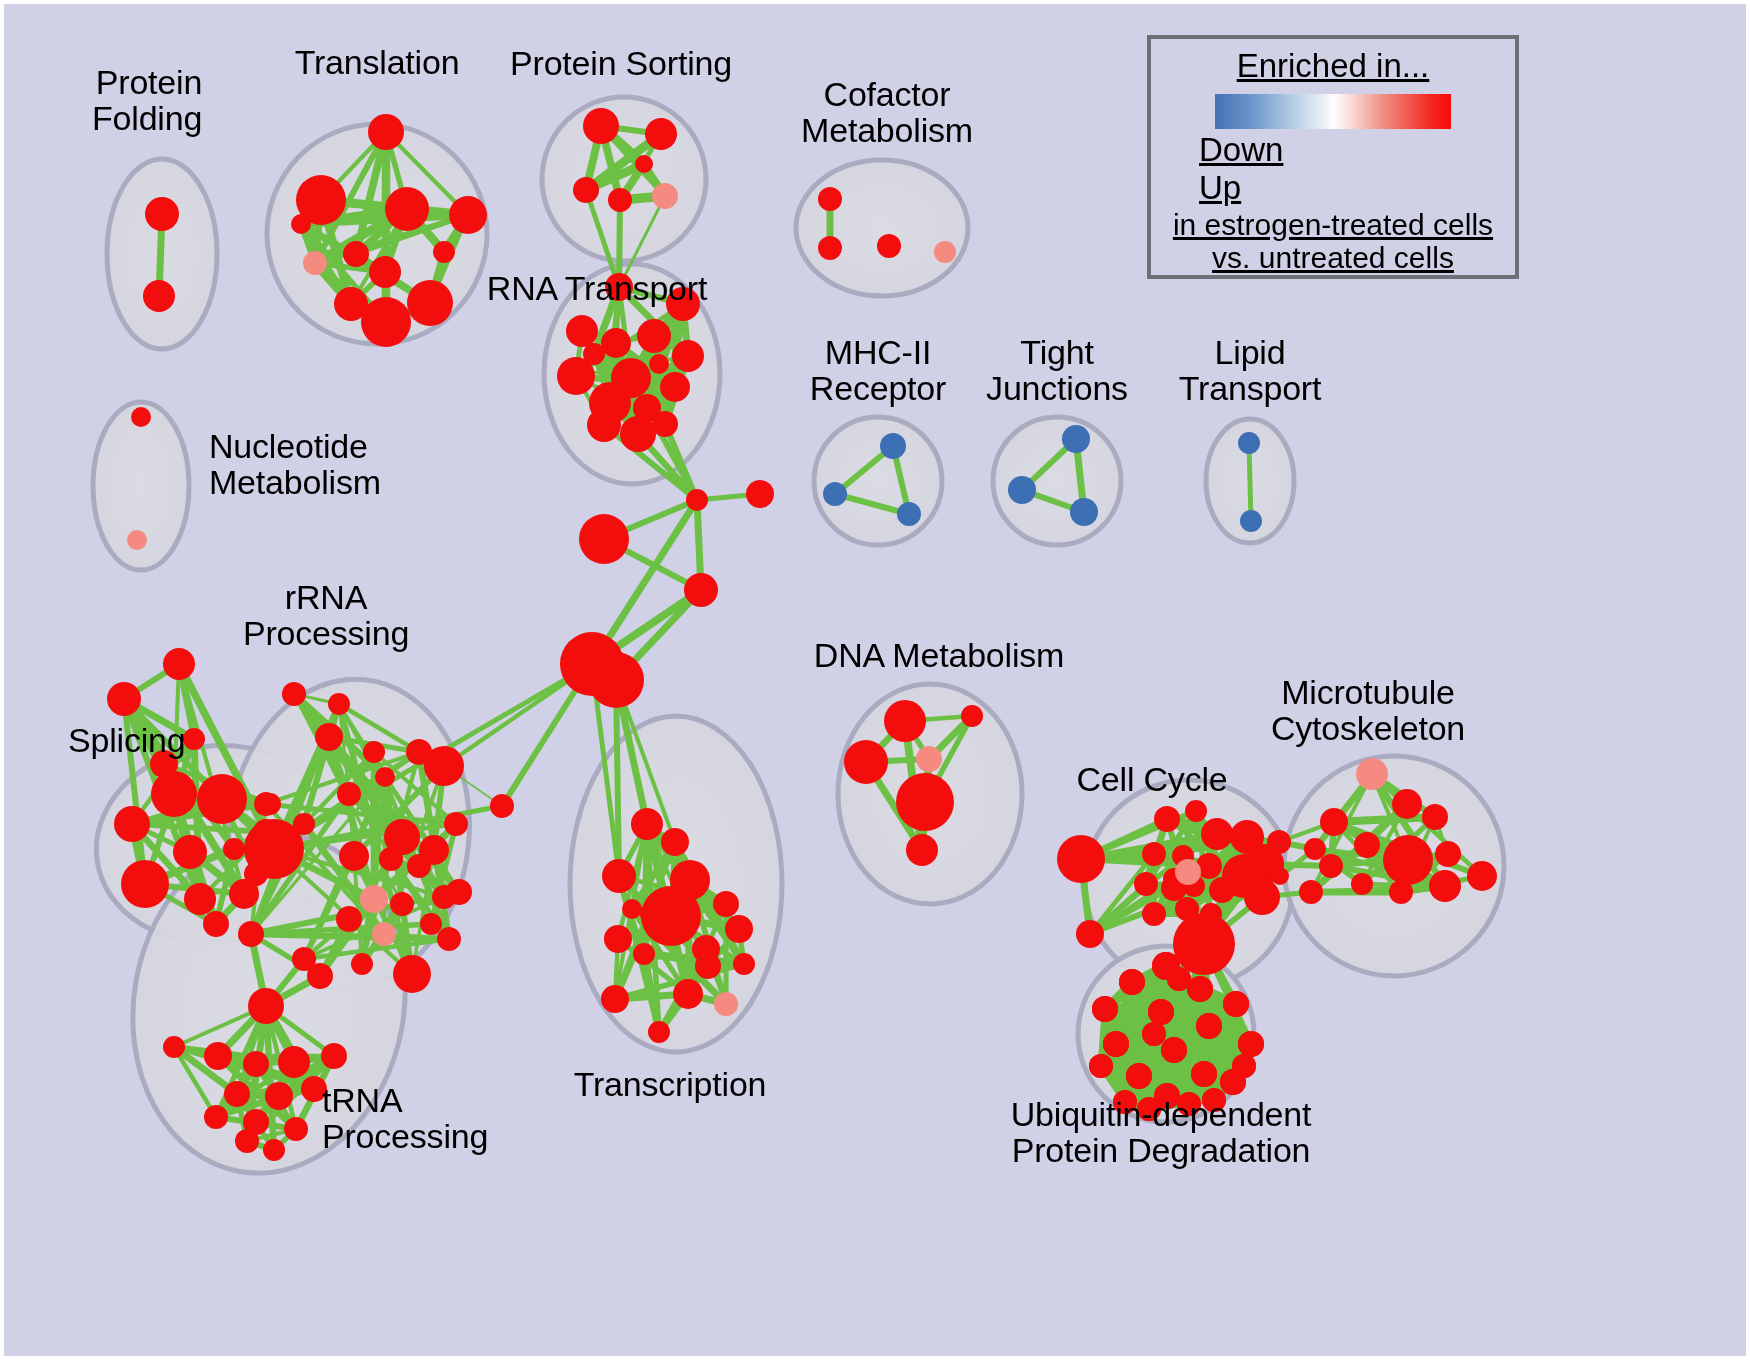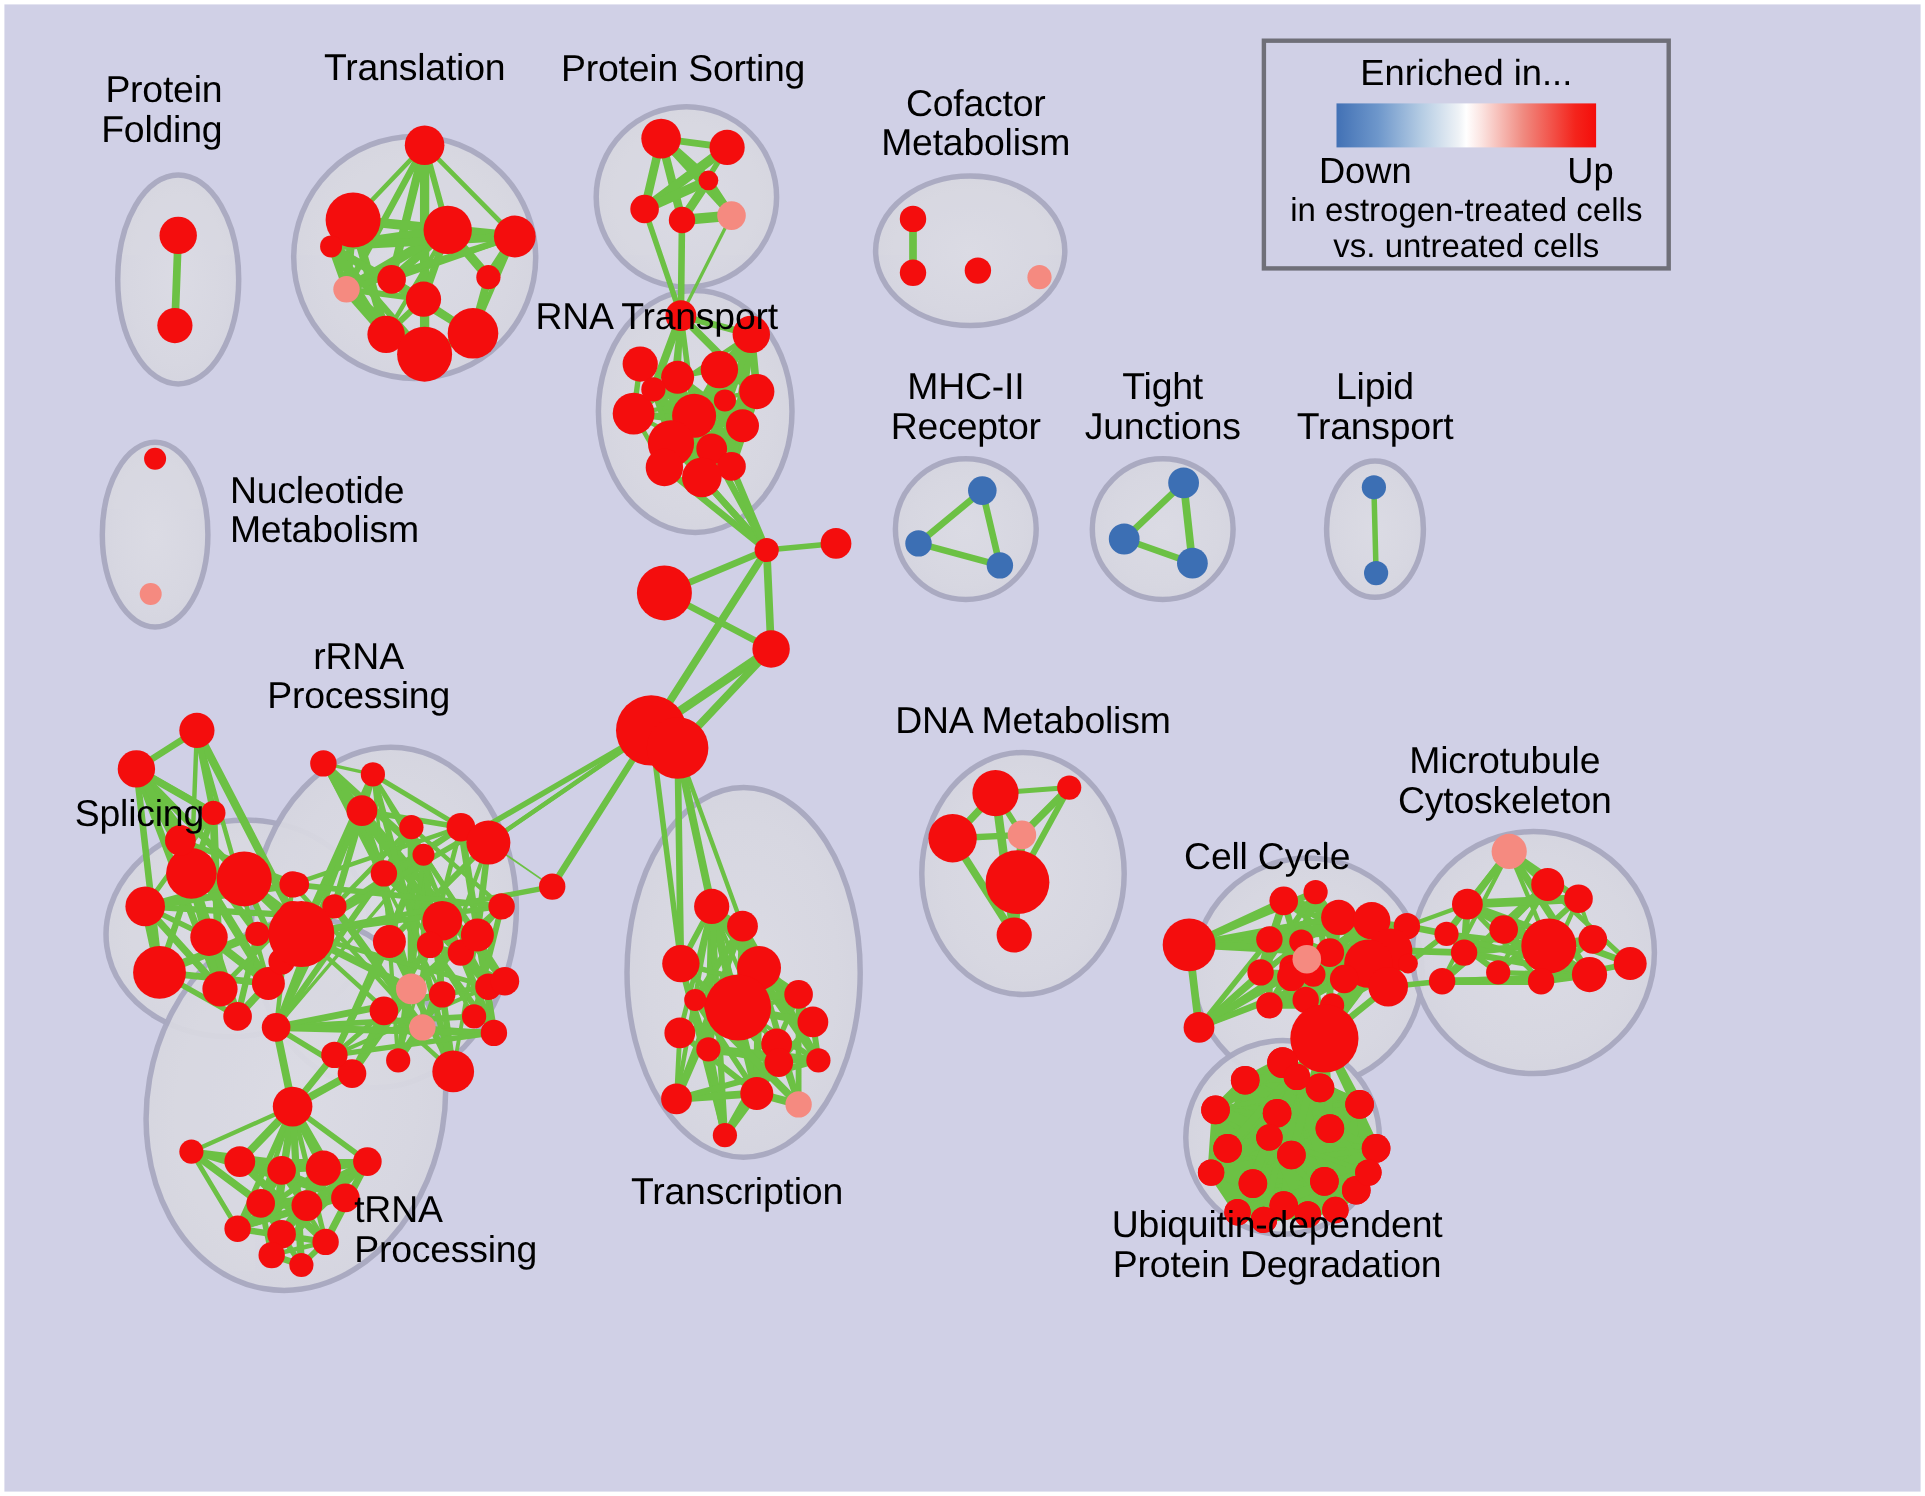--- a/index.html
+++ b/index.html
@@ -24,39 +24,40 @@
     line-height:1.06;
     font-family:"Liberation Sans", sans-serif;
     white-space:pre;
     letter-spacing:-0.2px;
   }
   .cl-label.ctr{text-align:center;transform:translateX(-50%);}
   .cl-label.lft{text-align:left;}
   #legend{
     position:absolute;
     left:1143px;top:31px;
-    width:372px;height:211px;
+    width:372px;height:244px;
     background:#d0d0e6;
     border:4px solid #6f6f78;
     box-sizing:border-box;
     display:flex;flex-direction:column;align-items:center;
     padding-top:8px;
+    text-decoration:underline;
   }
   #legend-title{
     font-size:33px;color:#000;
     font-family:"Liberation Sans", sans-serif;
   }
   #legend-bar{
     margin-top:9px;
     width:236px;height:43px;
     background:linear-gradient(to right,#4271b5 0%,#6e97cb 16%,#b6cde4 33%,#eef2f6 47%,#ffffff 50%,#fbe3e0 56%,#f08a80 72%,#f4241c 92%,#f50d0a 100%);
   }
   #legend-ends{
     width:268px;display:flex;justify-content:space-between;
-    margin-top:2px;font-size:33px;color:#000;
+    margin-top:2px;font-size:33px;color:#000;flex-direction:column;
   }
   .legend-sub{
     font-size:30px;color:#000;line-height:1.12;text-align:center;
   }
   #legend-sub-wrap{margin-top:1px;}
 </style>
 </head>
 <body>
 
 <div id="figure">

